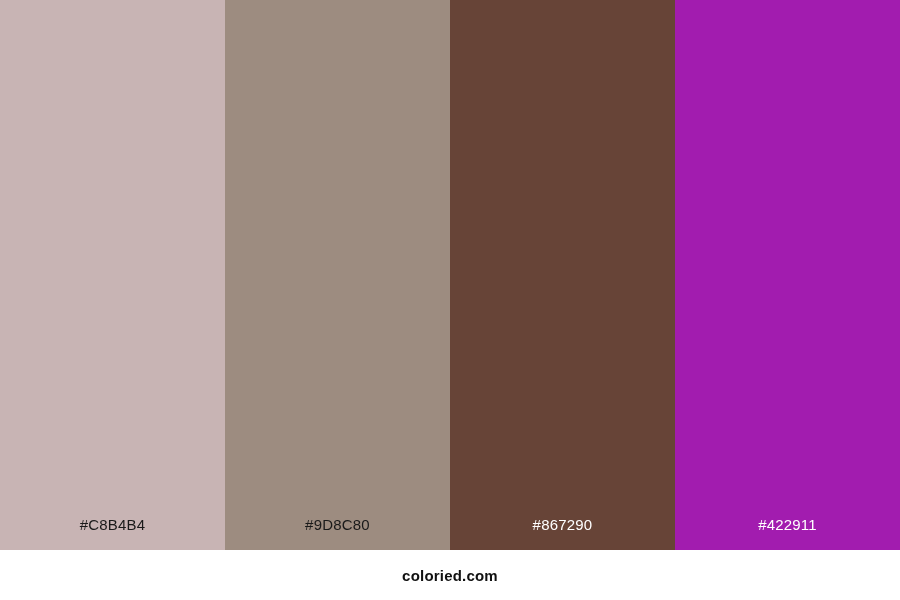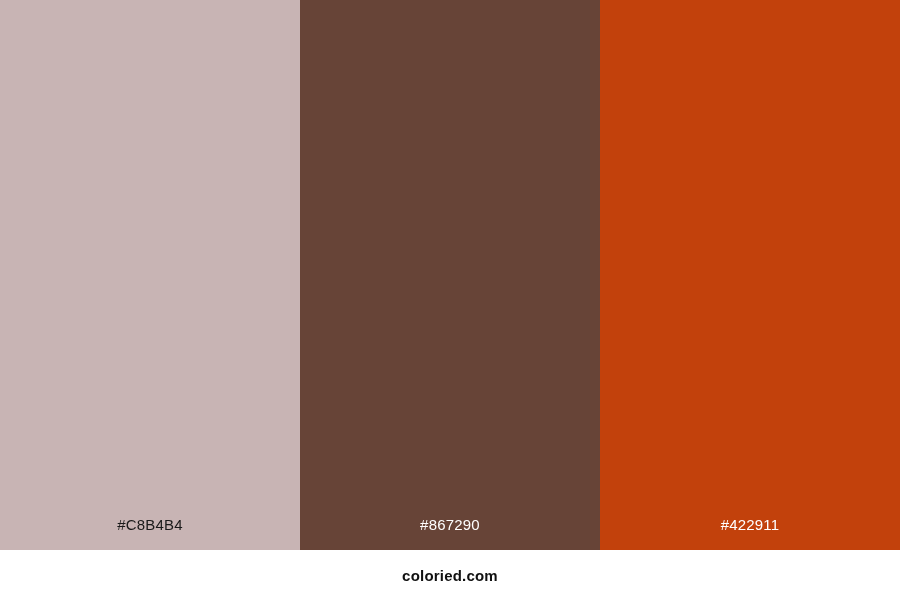--- a/index.html
+++ b/index.html
@@ -79,26 +79,29 @@
 <body>
 
 <div class="palette-page">
 
   <div class="swatch-band">
 
     <div class="swatch" style="background-color: rgb(200, 180, 180);">
       <span class="swatch-label on-light">#C8B4B4</span>
     </div>
 
+    <div class="swatch" style="background-color: rgb(157, 140, 128);">
+      <span class="swatch-label on-light">#9D8C80</span>
+    </div>
 
     <div class="swatch" style="background-color: rgb(103, 68, 55);">
       <span class="swatch-label on-dark">#867290</span>
     </div>
 
-    <div class="swatch" style="background-color: #c2410c; justify-content: flex-end;">
+    <div class="swatch" style="background-color: #a21caf; justify-content: flex-end;">
       <span class="swatch-label on-dark">#422911</span>
     </div>
 
 
   </div>
 
   <div class="footer">
     <span class="footer-brand">coloried.com</span>
   </div>
 

